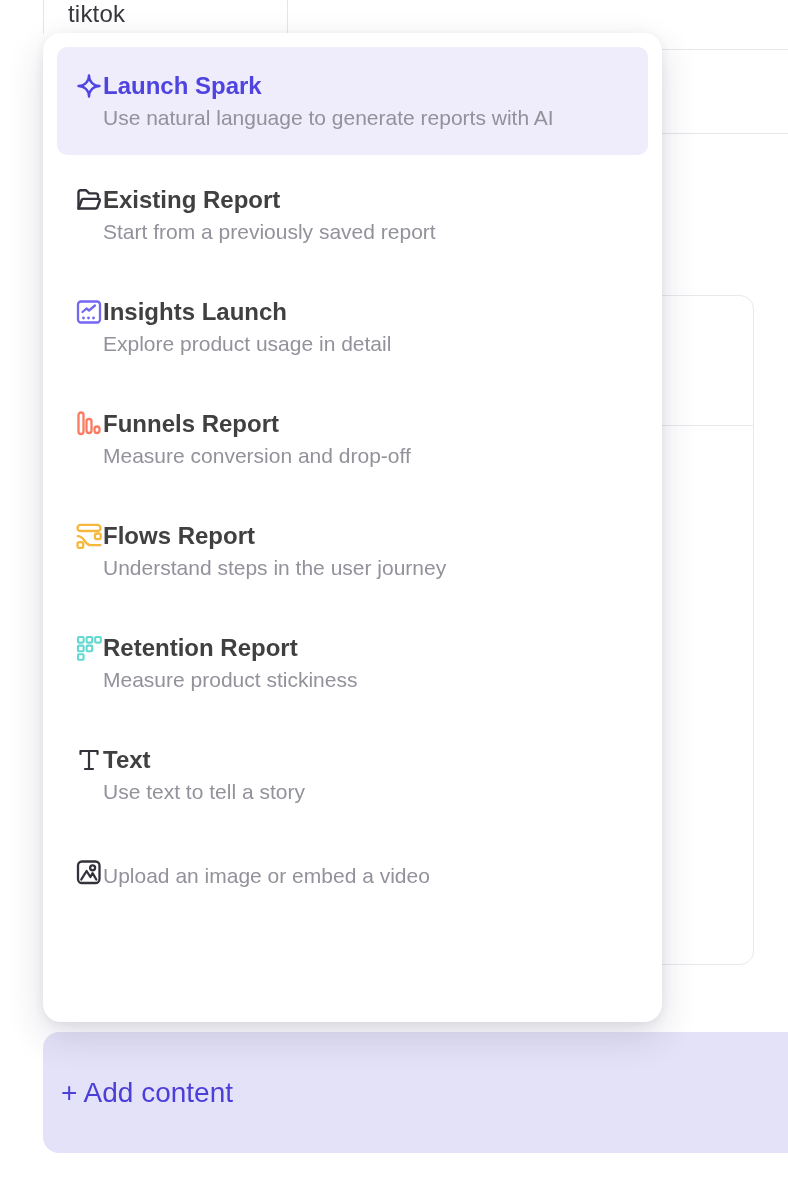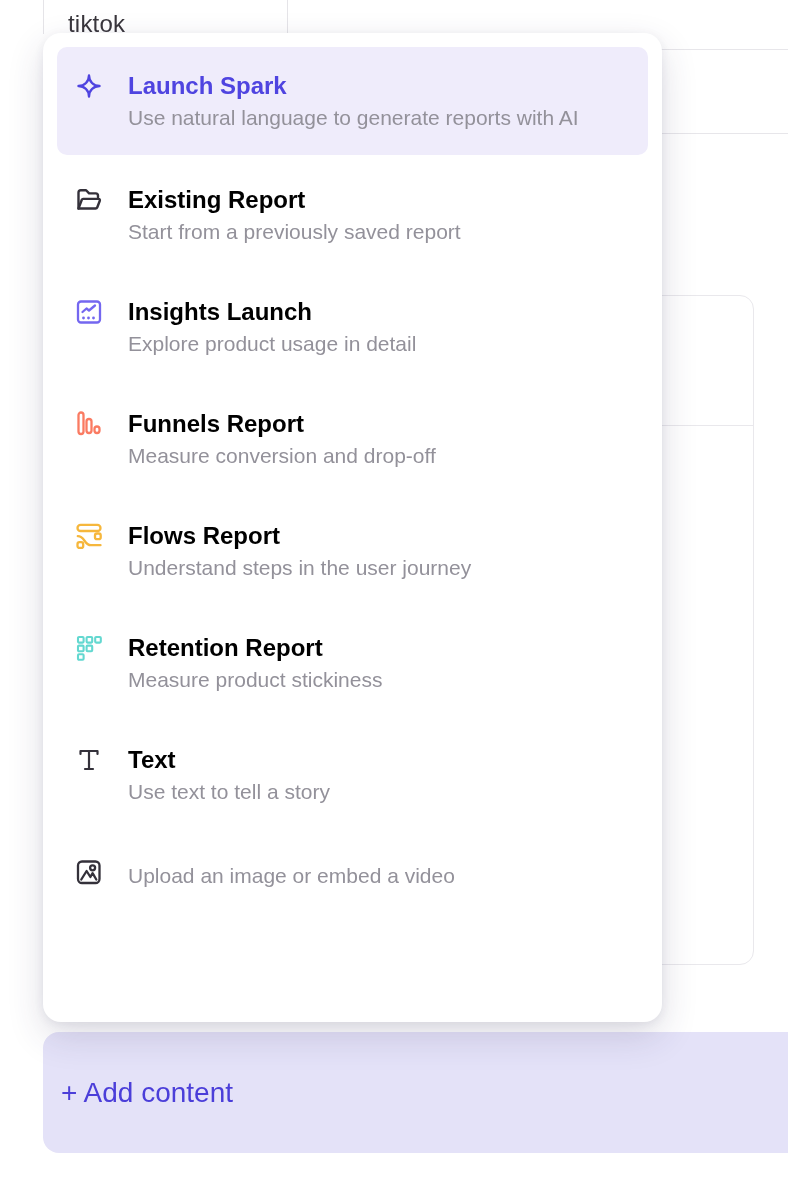--- a/index.html
+++ b/index.html
@@ -1,21 +1,21 @@
 <!DOCTYPE html>
 <html><head>
 <meta charset="utf-8">
 <style>
   * { margin:0; padding:0; box-sizing:border-box; }
   html,body { width:788px; height:1200px; background:#ffffff; overflow:hidden;
               font-family:"Liberation Sans", sans-serif; position:relative; }
 
   
   .bg-layer { position:absolute; inset:0; z-index:1; }
-  .bg-card-title { position:absolute; left:68px; top:10px; font-size:24px;
+  .bg-card-title { position:absolute; left:68px; top:0; font-size:24px;
                    color:#39363C; font-weight:500; letter-spacing:0.2px; }
   .vline { position:absolute; width:1px; background:#E5E4E8; }
   .vline.v1 { left:43px; top:0; height:34px; }
   .vline.v2 { left:287px; top:0; height:33px; }
   .hline { position:absolute; height:1px; background:#E7E6EA; }
   .hline.h1 { left:600px; right:0; top:49px; }
   .hline.h2 { left:600px; right:0; top:133px; }
   .bg-panel { position:absolute; left:300px; top:295px; width:454px; height:670px;
               border:1px solid #E9E8EC; border-radius:14px; background:#fff; }
   .bg-panel-divider { position:absolute; left:0; right:0; top:129px; height:1px; background:#E9E8EC; }
@@ -23,28 +23,28 @@
   
   .add-content { position:absolute; left:43px; top:1032px; width:760px; height:121px;
                  background:#E4E2F8; border-radius:16px; z-index:2;
                  display:flex; align-items:center; cursor:pointer; }
   .add-content-label { margin-left:18px; font-size:28px; color:#4B3ED9; font-weight:400; }
 
   
   .menu { position:absolute; left:43px; top:33px; width:619px; height:989px; z-index:10;
           background:#ffffff; border-radius:18px; padding:14px;
           box-shadow:0 14px 36px rgba(50,45,90,0.16), 0 2px 10px rgba(50,45,90,0.08); }
-  .menu-item { display:flex; align-items:flex-start; gap:25px;
+  .menu-item { display:flex; align-items:flex-start; 
                padding:25px 18px 20px 18px; border-radius:10px; cursor:pointer; }
   .menu-item + .menu-item { margin-top:6px; }
   .menu-item.highlighted { background:#EFECFB; padding-bottom:22px; }
   .menu-item .icon { width:28px; height:28px; flex:0 0 28px; margin-top:0; }
   .menu-item .icon svg { width:28px; height:28px; display:block; }
   .mi-text { flex:1; max-width:492px; }
-  .mi-label { font-size:24px; line-height:28px; font-weight:600; color:#000000; }
+  .mi-label { font-size:24px; line-height:28px; font-weight:600; color:#404040; }
   .mi-desc  { font-size:21px; line-height:30px; font-weight:400; color:#93919A; margin-top:3px; }
 </style>
 </head>
 <body>
 
 <div class="bg-layer">
   <div class="vline v1"></div>
   <div class="vline v2"></div>
   <div class="bg-card-title">tiktok</div>
   <div class="hline h1"></div>

